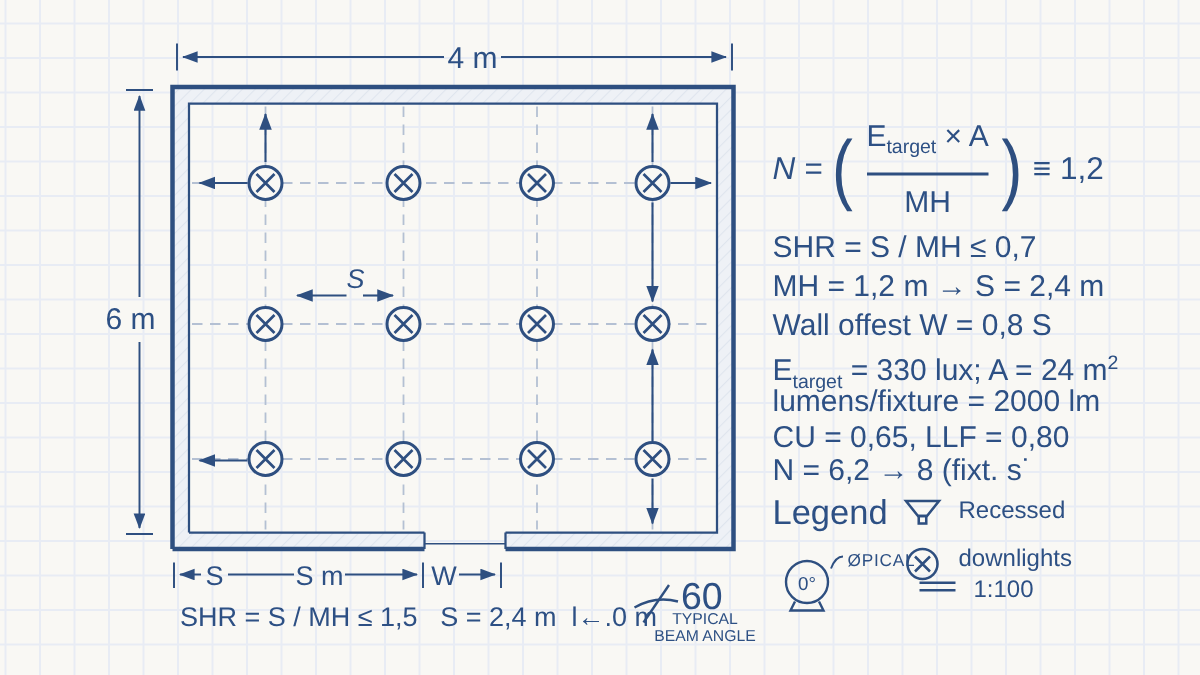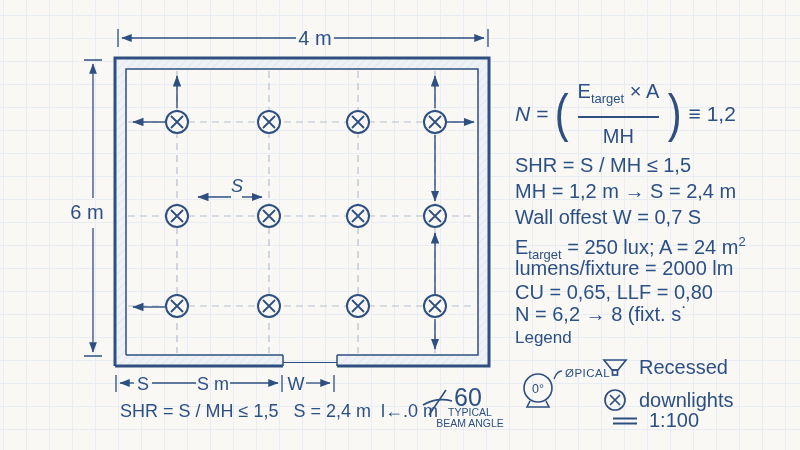--- a/index.html
+++ b/index.html
@@ -18,22 +18,22 @@
   .it{font-style:italic;}
   .panel{position:absolute;left:513px;top:60px;width:284px;}
   .formula-row{display:flex;align-items:center;gap:5px;font-size:21px;}
   .paren{font-size:52px;font-weight:400;line-height:0.85;transform:scaleX(.8);color:#2e4f80;}
   .frac{display:flex;flex-direction:column;align-items:center;padding:0 2px;}
   .frac .num,.frac .den{font-size:20px;line-height:32px;}
   .frac .bar{width:100%;border-top:2px solid #2e4f80;margin:1px 0 2px 0;}
   sub.sm{font-size:13px;}
   .sup2{font-size:13px;vertical-align:super;}
   .calc{position:absolute;left:2px;font-size:20px;line-height:26px;white-space:nowrap;}
-  .legend-title{position:absolute;left:2px;font-size:17px;}
-  .leg-row{position:absolute;display:flex;align-items:center;gap:10px;font-size:20px;white-space:nowrap;margin-top:24px;}
+  .legend-title{position:absolute;left:2px;font-size:23px;}
+  .leg-row{position:absolute;display:flex;gap:10px;font-size:16px;white-space:nowrap;}
   .leg-ico{display:inline-flex;width:28px;justify-content:center;}
 </style>
 </head>
 <body>
 
 <div class="stage">
 
   <svg width="800" height="450" viewBox="0 0 800 450" style="position:absolute;left:0;top:0">
     <defs>
       <marker id="ah" markerWidth="9" markerHeight="8" refX="7.5" refY="3" orient="auto">
@@ -177,25 +177,25 @@
       <span class="paren">(</span>
       <span class="frac">
         <span class="num"><span>E</span><sub class="sm">target</sub><span> × A</span></span>
         <span class="bar"></span>
         <span class="den">MH</span>
       </span>
       <span class="paren">)</span>
       <span>≡ 1,2</span>
     </div>
 
-    <div class="calc" style="top:92px">SHR = S / MH ≤ 1,5</div>
+    <div class="calc" style="top:92px">SHR = S / MH ≤ 0,7</div>
     <div class="calc" style="top:118px">MH = 1,2 m → S = 2,4 m</div>
-    <div class="calc" style="top:144px">Wall offest W = 0,7 S</div>
-
-    <div class="calc" style="top:169px"><span>E</span><sub class="sm">target</sub><span> = 250 lux; A = 24 m</span><span class="sup2">2</span></div>
+    <div class="calc" style="top:144px">Wall offest W = 0,8 S</div>
+
+    <div class="calc" style="top:169px"><span>E</span><sub class="sm">target</sub><span> = 330 lux; A = 24 m</span><span class="sup2">2</span></div>
     <div class="calc" style="top:195px">lumens/fixture = 2000 lm</div>
     <div class="calc" style="top:219px">CU = 0,65, LLF = 0,80</div>
     <div class="calc" style="top:241px">N = 6,2 → 8 (fixt. s˙</div>
 
     <div class="legend-title" style="top:268px">Legend</div>
 
     <div class="leg-row" style="left:88px;top:272px">
       <span class="leg-ico">
         <svg width="26" height="20" viewBox="0 0 26 20" fill="none" stroke="#2e4f80" stroke-width="1.7">
           <polygon points="2,2 24,2 16,12 10,12"></polygon>

